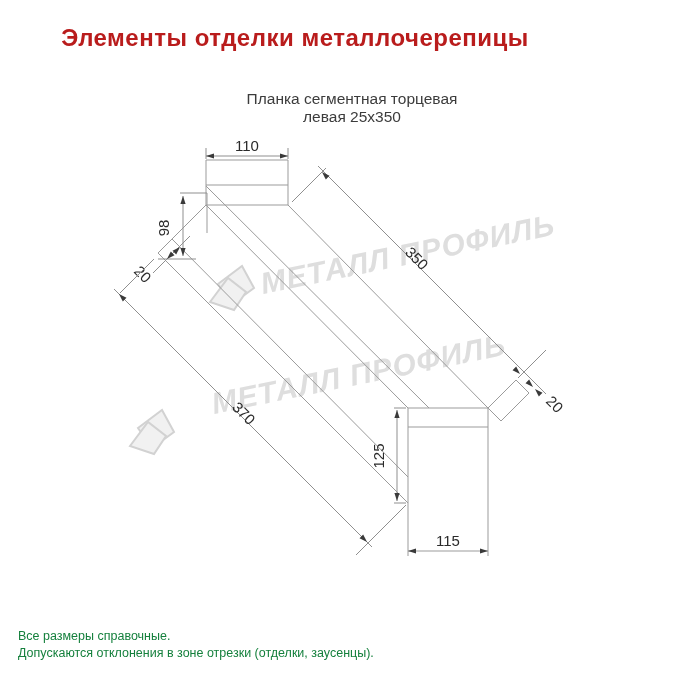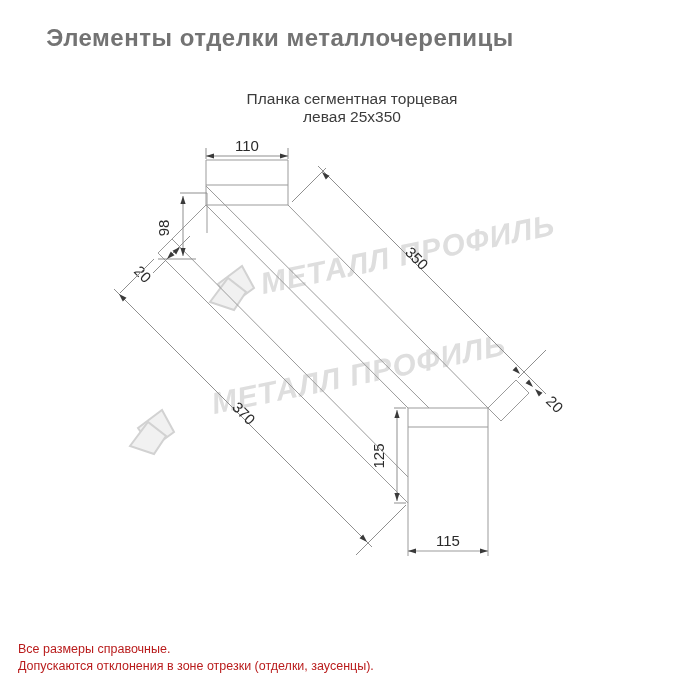--- a/index.html
+++ b/index.html
@@ -2,36 +2,36 @@
 <html><head>
 <meta charset="utf-8">
 <style>
   html,body{margin:0;padding:0;}
   body{
     width:700px;height:700px;position:relative;background:#ffffff;
     font-family:"Liberation Sans", sans-serif;overflow:hidden;
   }
   .page-title{
     position:absolute;top:24px;left:0;width:560px;text-align:center;
-    font-size:24px;font-weight:bold;color:#737373;letter-spacing:0.5px;
+    font-size:24px;font-weight:bold;color:#b91c1c;letter-spacing:0.5px;padding-left:15px;
   }
   .product-title{
     position:absolute;top:90px;left:0;width:704px;text-align:center;
     font-size:15.5px;color:#3c3c3c;line-height:18px;
   }
   svg.diagram{position:absolute;left:0;top:0;}
   .outline{stroke:#9b9b9b;stroke-width:1;fill:none;}
   .dimline{stroke:#8f8f8f;stroke-width:1;fill:none;}
   .arrow{fill:#3a3a3a;stroke:none;}
   .dimtext{font-family:"Liberation Sans",sans-serif;font-size:15px;fill:#2b2b2b;}
   .wm-text{font-family:"Liberation Sans",sans-serif;font-size:30px;font-weight:bold;
     font-style:italic;fill:#dedede;letter-spacing:1px;}
   .wm-shape{stroke:#d2d2d2;stroke-width:2;fill:#f1f1f1;}
   .footnotes{
-    position:absolute;left:18px;top:641px;font-size:12.5px;color:#b91c1c;line-height:17px;
+    position:absolute;left:18px;top:628px;font-size:12.5px;color:#15803d;line-height:17px;
   }
 </style>
 </head>
 <body>
 
 <div class="page-title">Элементы отделки металлочерепицы</div>
 
 <div class="product-title">
   <div>Планка сегментная торцевая</div>
   <div>левая 25x350</div>

